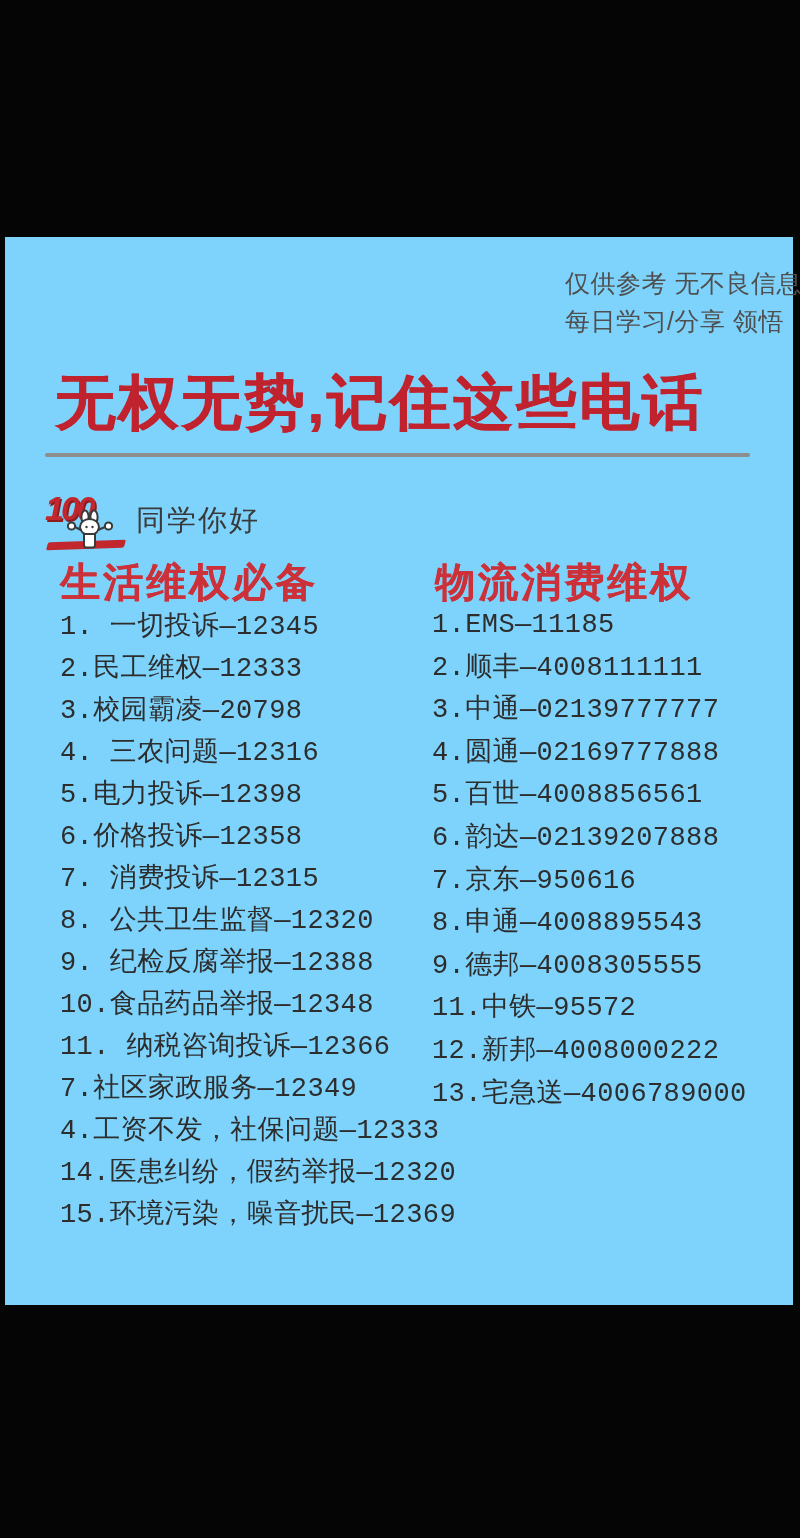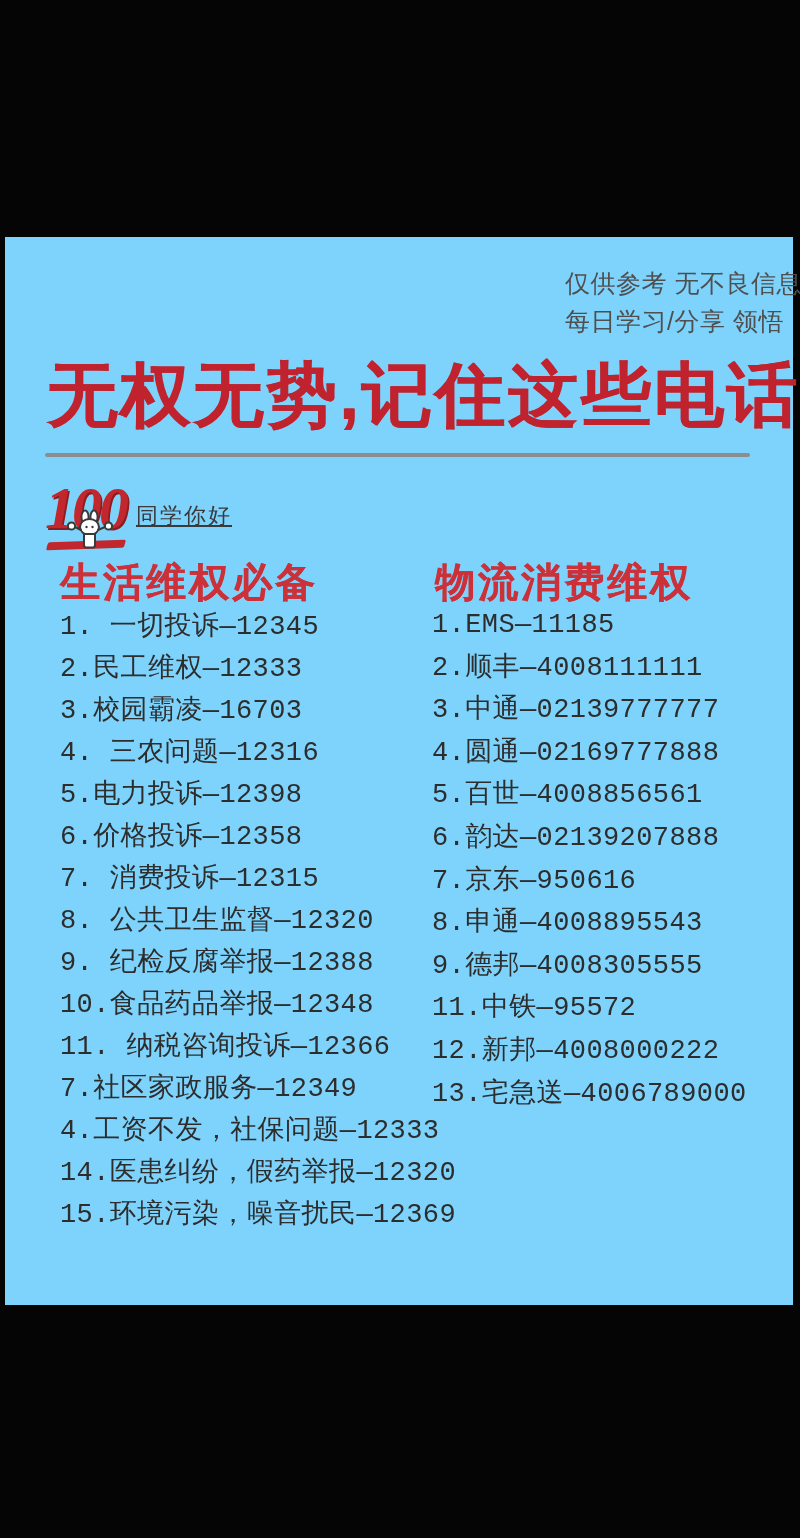--- a/index.html
+++ b/index.html
@@ -26,22 +26,22 @@
     font-size: 25px;
     line-height: 38px;
     color: #4f4f4f;
     letter-spacing: 0.5px;
     white-space: nowrap;
   }
   .title {
     position: absolute;
     left: 42px;
     top: 126px;
-    margin: 0;
-    font-size: 70px;
+    margin: 8px;
+    font-size: 60px;
     line-height: 64px;
     font-weight: 900;
     letter-spacing: 3px;
     color: #c0222e;
     text-shadow: 1px 0 0 #c0222e;
     white-space: nowrap;
   }
   .divider {
     position: absolute;
     left: 40px;
@@ -55,28 +55,27 @@
     position: absolute;
     left: 40px;
     top: 246px;
     width: 90px;
     height: 74px;
   }
   .logo-num {
     position: absolute;
     left: 0;
     top: 0;
-    font-size: 60px;
+    font-size: 34px;
     line-height: 50px;
     font-weight: 900;
     font-style: italic;
     letter-spacing: -3px;
     color: #c1272d;
     text-shadow: 1.5px 1.5px 0 #8e1b20;
-    font-family: Liberation Serif, serif;
   }
   .logo-underline {
     position: absolute;
     left: 2px;
     top: 58px;
     width: 78px;
     height: 8px;
     background: #c1272d;
     border-radius: 2px;
     transform: rotate(-2deg) skewX(-18deg);
@@ -85,24 +84,23 @@
     position: absolute;
     left: 22px;
     top: 26px;
     width: 46px;
     height: 42px;
   }
   .greeting {
     position: absolute;
     left: 131px;
     top: 264px;
-    font-size: 22px;
+    font-size: 29px;
     color: #3a3a3a;
     letter-spacing: 2px;
-    text-decoration: underline;
   }
   .col-header {
     position: absolute;
     top: 318px;
     font-size: 40px;
     font-weight: 700;
     color: #cc3038;
     letter-spacing: 3px;
     text-shadow: 0.6px 0 0 #cc3038;
     white-space: nowrap;
@@ -160,21 +158,21 @@
     </div>
 
     <div class="greeting">同学你好</div>
 
     <div class="col-header left">生活维权必备</div>
     <div class="col-header right">物流消费维权</div>
 
     <ul class="list left">
         <li class="list-item">1. 一切投诉—12345</li>
         <li class="list-item">2.民工维权—12333</li>
-        <li class="list-item">3.校园霸凌—16703</li>
+        <li class="list-item">3.校园霸凌—20798</li>
         <li class="list-item">4. 三农问题—12316</li>
         <li class="list-item">5.电力投诉—12398</li>
         <li class="list-item">6.价格投诉—12358</li>
         <li class="list-item">7. 消费投诉—12315</li>
         <li class="list-item">8. 公共卫生监督—12320</li>
         <li class="list-item">9. 纪检反腐举报—12388</li>
         <li class="list-item">10.食品药品举报—12348</li>
         <li class="list-item">11. 纳税咨询投诉—12366</li>
         <li class="list-item">7.社区家政服务—12349</li>
         <li class="list-item">4.工资不发，社保问题—12333</li>

